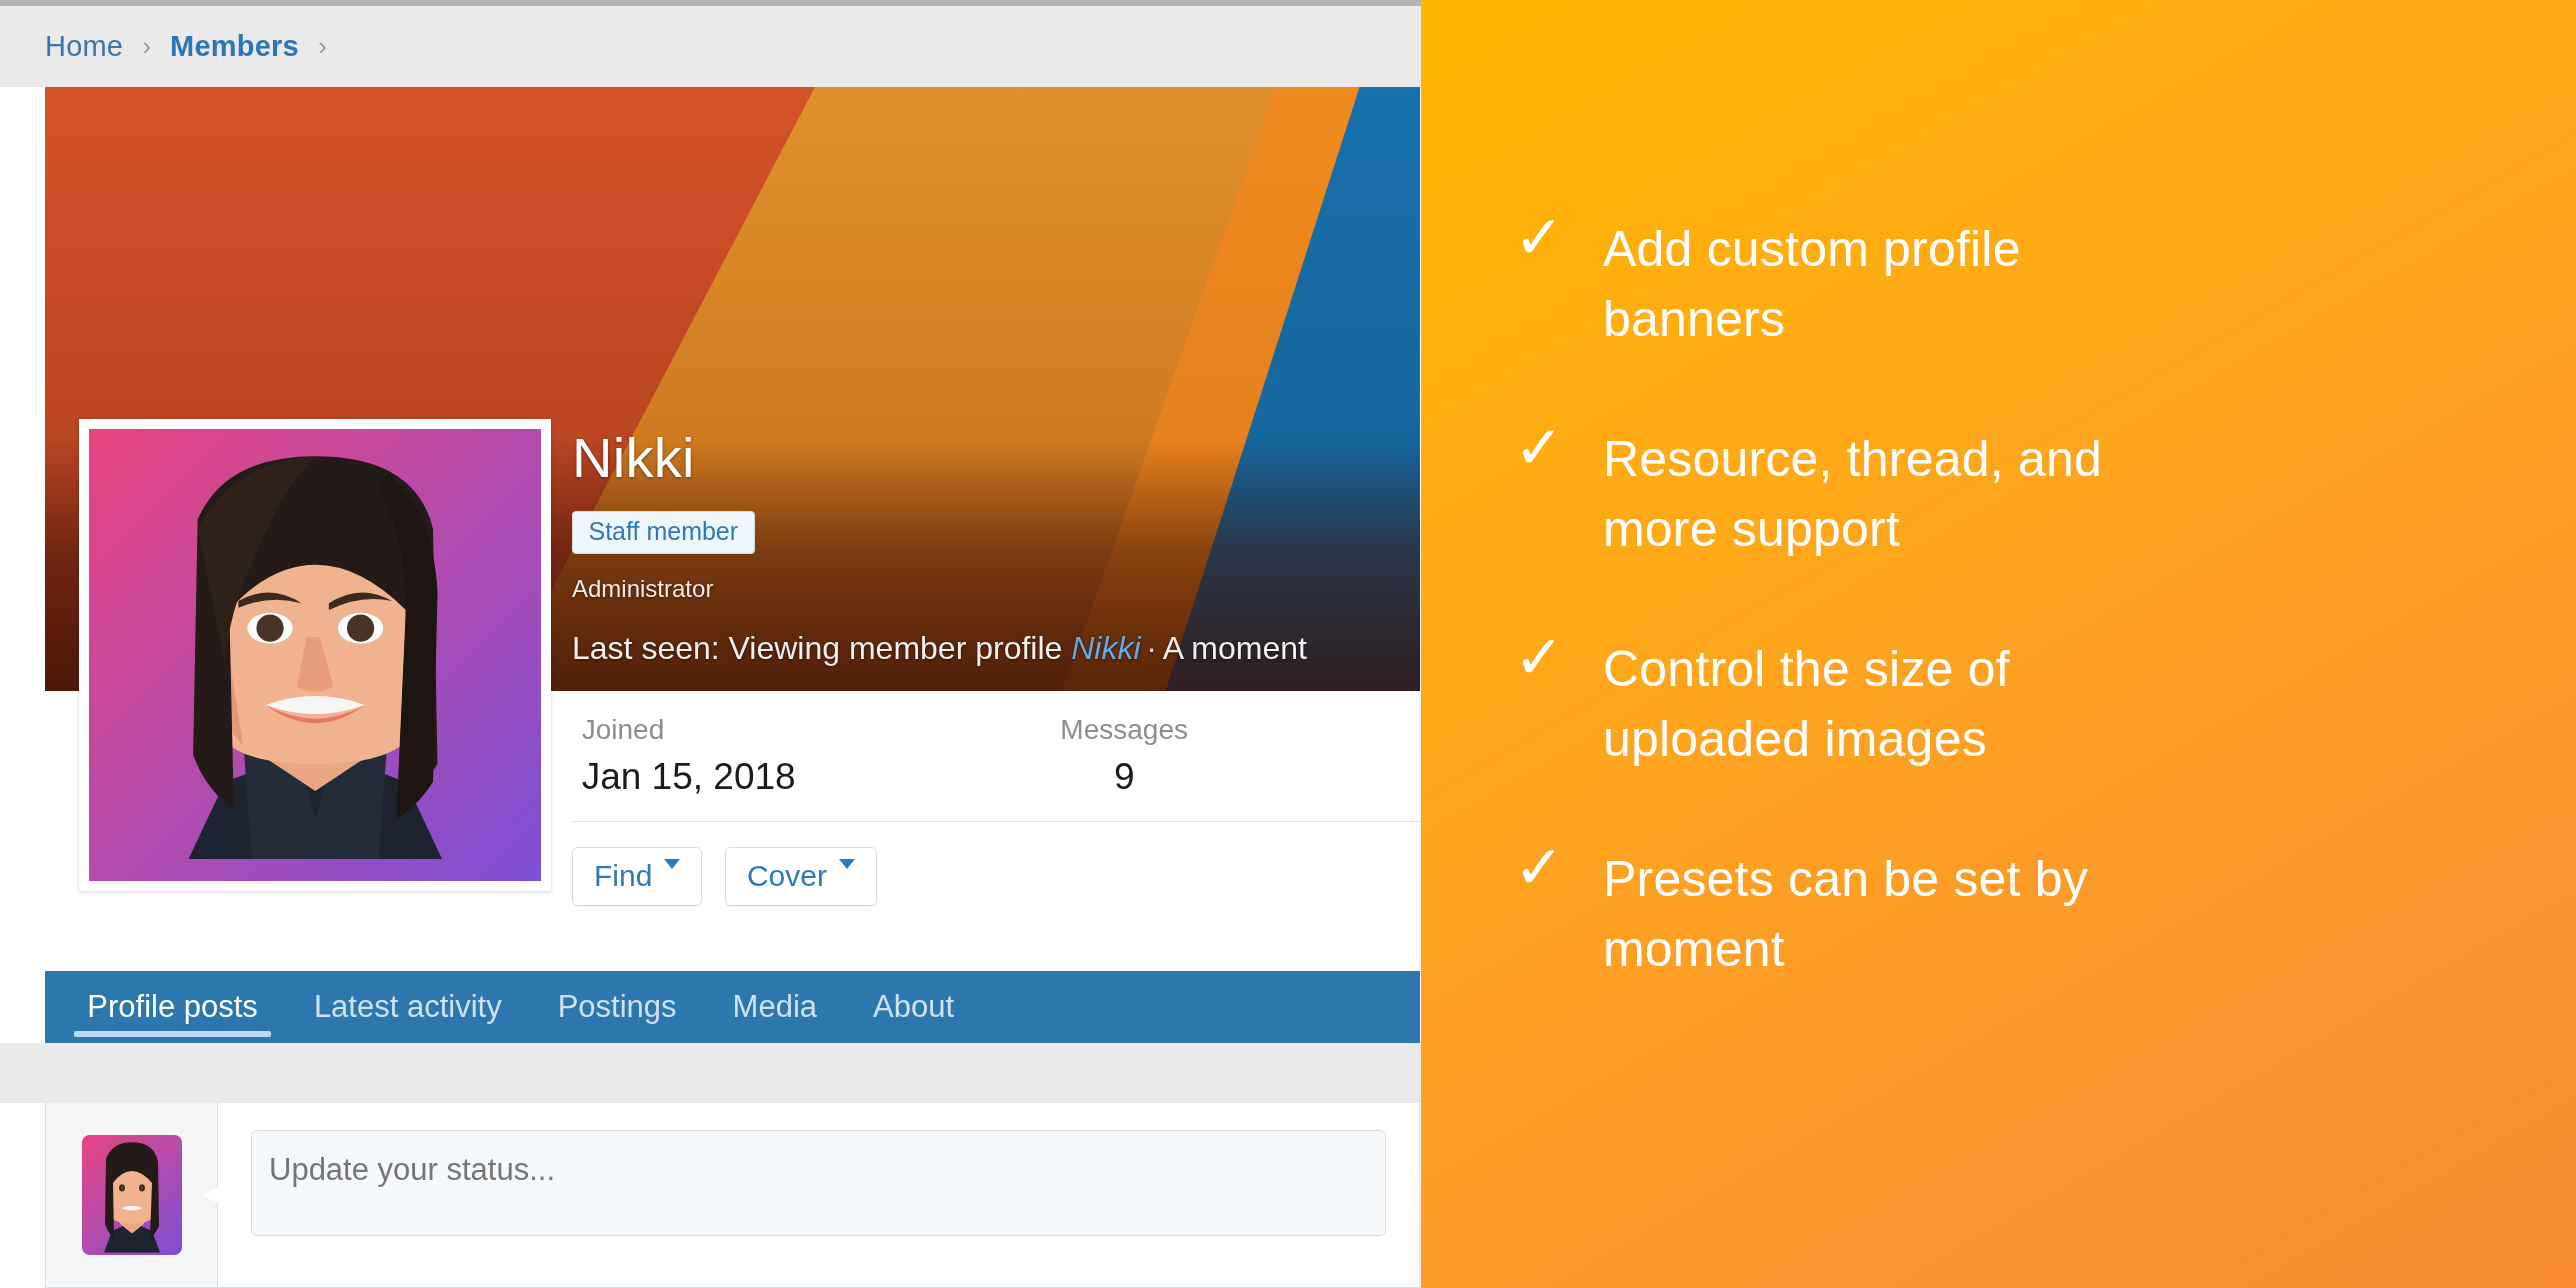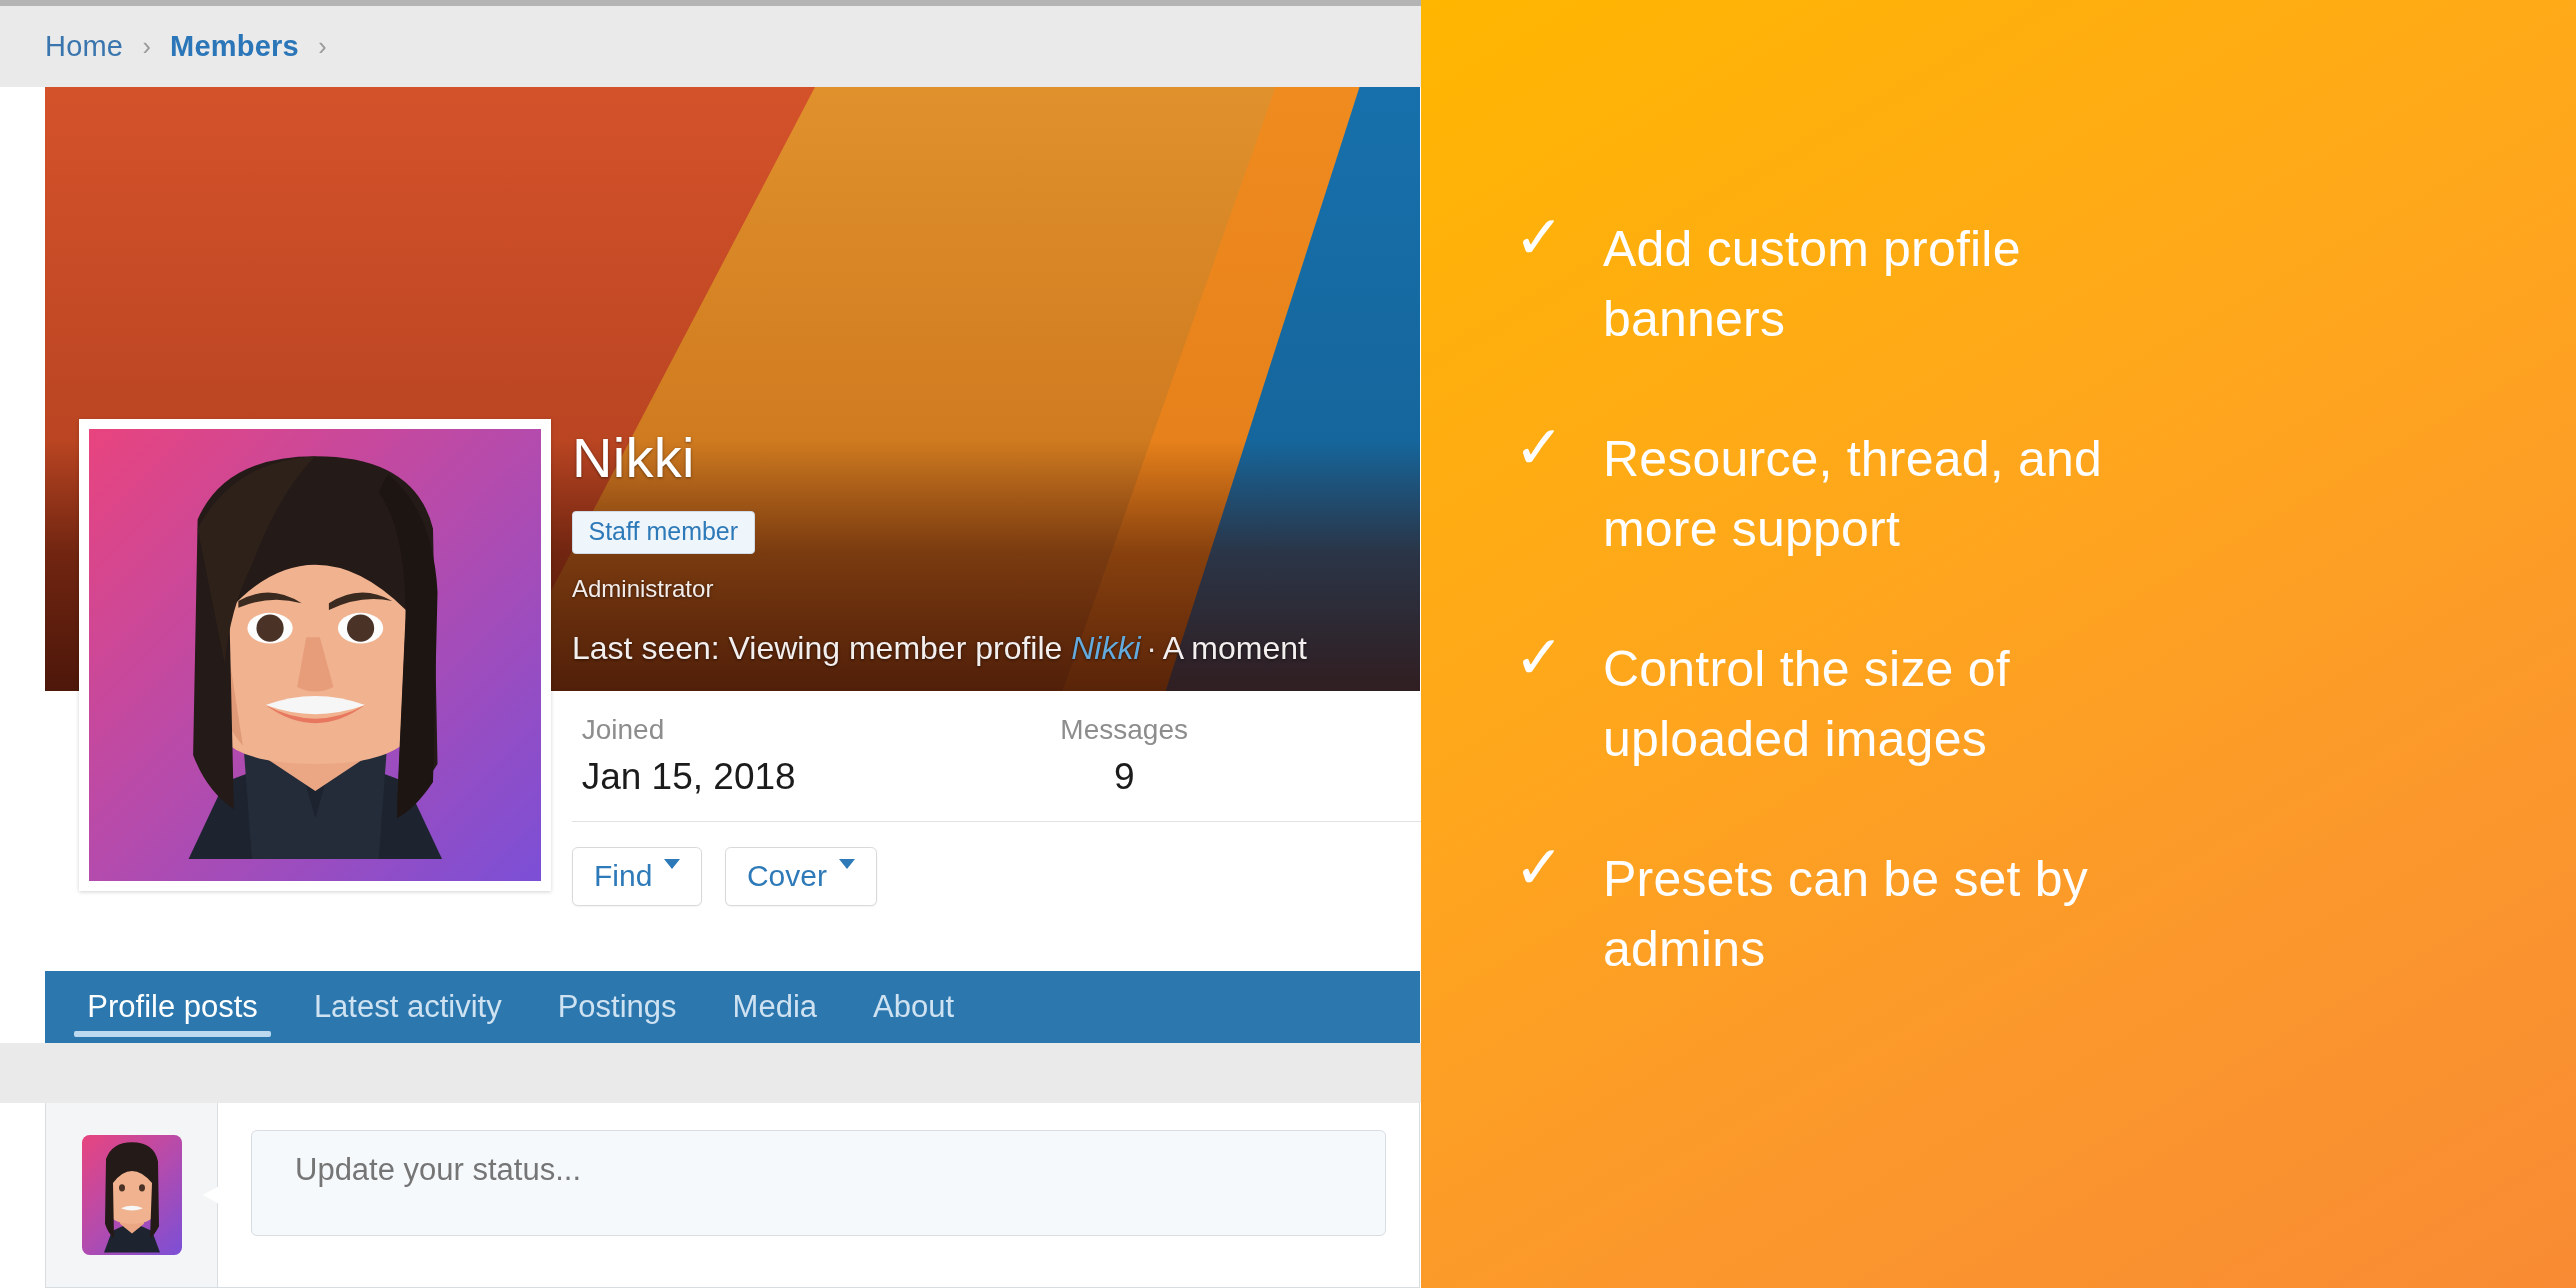--- a/index.html
+++ b/index.html
@@ -130,21 +130,21 @@
   }
   #notch {
     position:absolute; right:-14.5px; top:50%; margin-top:-15.5px;
     width:29px; height:31px; background:#ffffff;
     clip-path:polygon(100% 0%, 0% 50%, 100% 100%);
   }
   #composer-body { flex:1; padding:27px 33px; }
   #status-input {
     width:100%; height:106px; background:#f6f9fc;
     border:1px solid #d8dde2; border-radius:5.8px;
-    padding:21px 43px; font-size:31px; color:#9aa2a9;
+    padding:21px 17px; font-size:31px; color:#9aa2a9;
     font-family:"Liberation Sans", sans-serif; resize:none; outline:none;
   }
 
   
   #promo {
     position:absolute; left:1421px; top:0; width:1155px; height:1288px;
     background:linear-gradient(150deg,#ffb600 0%,#ffa81a 38%, #fb972c 72%, #f88b33 100%);
     padding:214px 0 0 0;
   }
   .promo-item { display:flex; align-items:flex-start; padding:0 87px 0 93px; margin-bottom:70px; }
@@ -279,18 +279,18 @@
     <div class="promo-item">
       <div class="promo-check">✓</div>
       <div class="promo-text">Resource, thread, and more support</div>
     </div>
     <div class="promo-item">
       <div class="promo-check">✓</div>
       <div class="promo-text">Control the size of uploaded images</div>
     </div>
     <div class="promo-item">
       <div class="promo-check">✓</div>
-      <div class="promo-text">Presets can be set by admins</div>
+      <div class="promo-text">Presets can be set by moment</div>
     </div>
   </div>
 
 </div>
 
 
 </body></html>

